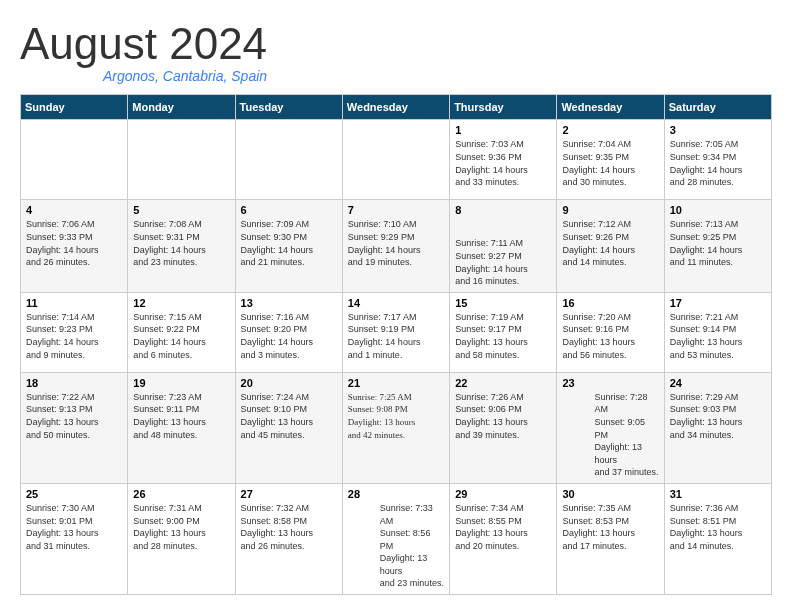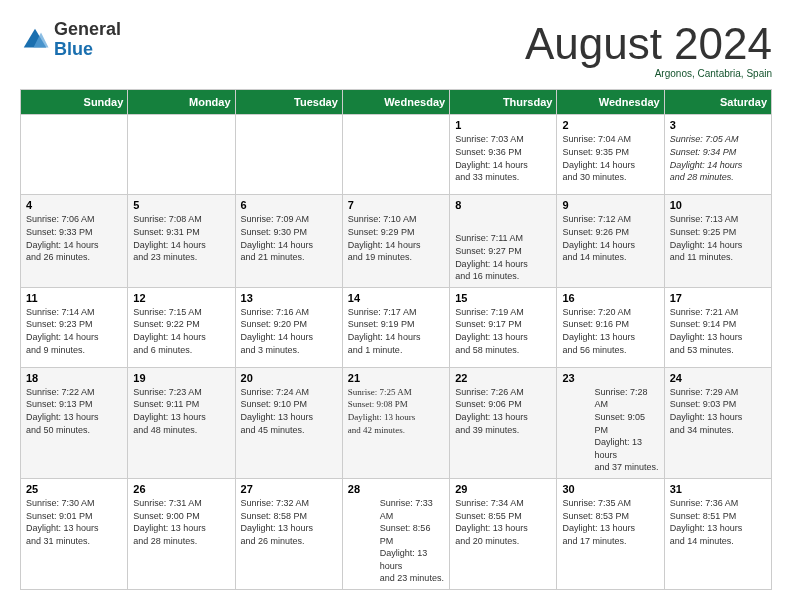--- a/index.html
+++ b/index.html
@@ -35,32 +35,33 @@
     .title-block {
       text-align: right;
     }
     .month-year {
       font-size: 44px;
       font-weight: normal;
       color: #333;
       line-height: 1.1;
     }
     .location {
-      font-size: 10px;
-      color: #14532d;
+      font-size: 14px;
+      color: #3b82f6;
+      font-style: italic;
     }
     table {
       width: 100%;
       border-collapse: collapse;
       font-size: 10px;
     }
     .day-header {
-      background-color: #15803d;
+      background-color: #0c4a6e;
       color: white;
-      text-align: right;
+      text-align: left;
       padding: 6px 4px;
       font-size: 11px;
       font-weight: bold;
       border: 1px solid #ccc;
     }
     td {
       border: 1px solid #ccc;
       vertical-align: top;
       padding: 4px 5px;
       width: 107px;
@@ -86,30 +87,20 @@
       background: #fff;
     }
     tr:nth-child(even) td.empty {
       background: #f5f5f5;
     }
   </style>
 </head>
 <body>
 
 <div class="header">
-  <div class="logo">
-    <svg class="logo-icon" viewBox="0 0 40 40">
-      <polygon points="20,5 35,30 5,30" fill="#1a6faf"></polygon>
-      <polygon points="28,10 38,30 18,30" fill="#5ba3d9" opacity="0.7"></polygon>
-    </svg>
-    <div class="logo-text">
-      <span class="logo-general">General</span><br>
-      <span class="logo-blue">Blue</span>
-    </div>
-  </div>
   <div class="title-block">
     <div class="month-year">August 2024</div>
     <div class="location">Argonos, Cantabria, Spain</div>
   </div>
 </div>
 
 <table>
   <thead>
     <tr>
     <th class="day-header">Sunday</th>
@@ -136,21 +127,21 @@
         </td>
         <td>
           <span class="date-num">2</span>
           <div class="cell-info" style="white-space: pre-line;">Sunrise: 7:04 AM
 Sunset: 9:35 PM
 Daylight: 14 hours
 and 30 minutes.</div>
         </td>
         <td>
           <span class="date-num">3</span>
-          <div class="cell-info" style="white-space: pre-line; font-style: italic;">Sunrise: 7:05 AM
+          <div class="cell-info" style="white-space: pre-line;">Sunrise: 7:05 AM
 Sunset: 9:34 PM
 Daylight: 14 hours
 and 28 minutes.</div>
         </td>
       </tr>
       <tr>
         <td>
           <span class="date-num">4</span>
           <div class="cell-info" style="white-space: pre-line;">Sunrise: 7:06 AM
 Sunset: 9:33 PM

